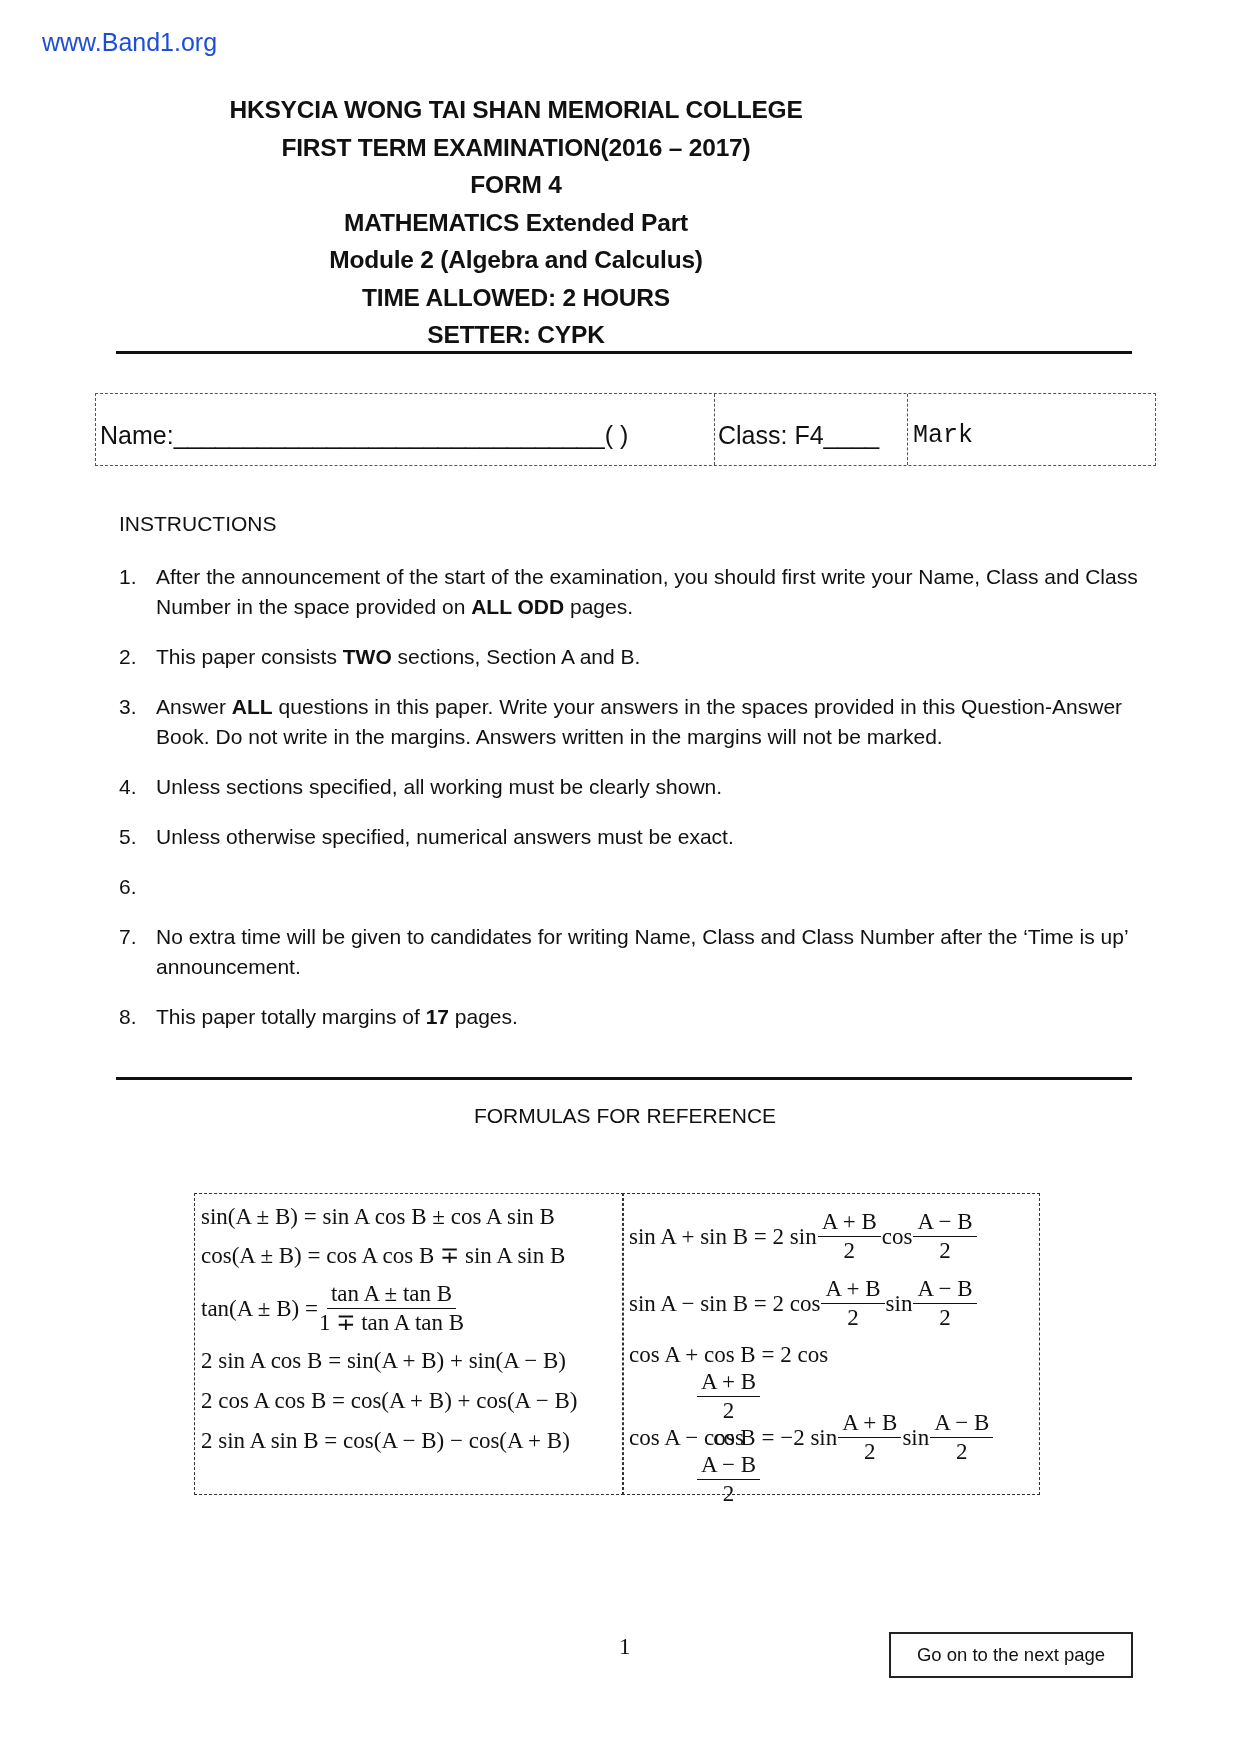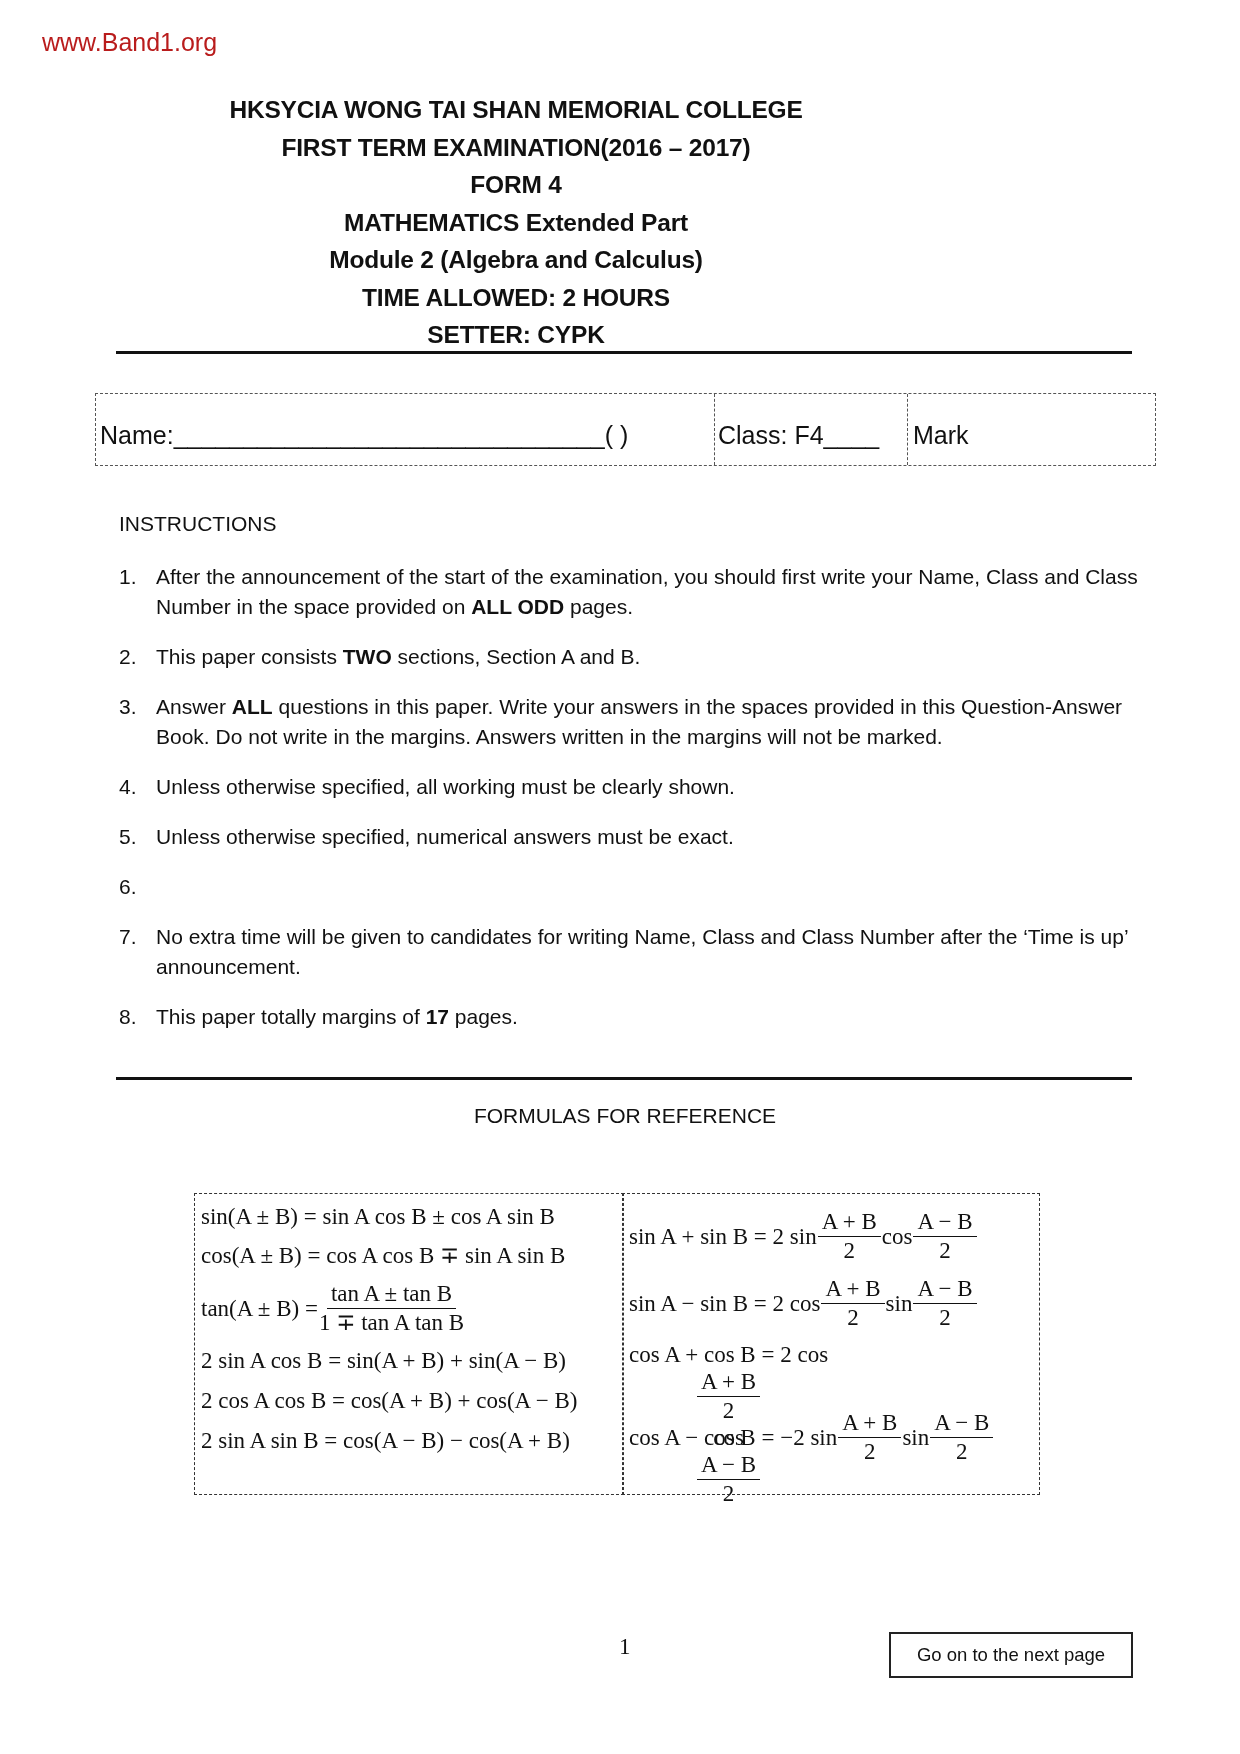--- a/index.html
+++ b/index.html
@@ -1,25 +1,25 @@
 <!DOCTYPE html>
 <html><head>
 <meta charset="utf-8">
 <style>
   html, body { margin: 0; padding: 0; background: #ffffff; }
   body { width: 1240px; height: 1754px; position: relative; overflow: hidden; color: #111; font-family: "Liberation Sans", sans-serif; }
-  .watermark { position: absolute; left: 42px; top: 28px; font-size: 25px; color: #b91c1c; }
+  .watermark { position: absolute; left: 42px; top: 28px; font-size: 25px; color: #1d4ed8; }
   .header { position: absolute; left: 0; width: 1032px; top: 91px; text-align: center; }
   .header div { font-weight: bold; font-size: 24.5px; line-height: 37.5px; letter-spacing: -0.2px; }
   .rule { position: absolute; left: 116px; width: 1016px; height: 0; border-top: 3px solid #111; }
   .infobox { position: absolute; left: 95px; top: 393px; width: 1059px; height: 71px; border: 1px dashed #555; display: flex; font-size: 25px; }
   .infobox .cell { display: flex; align-items: center; padding-top: 12px; box-sizing: border-box; }
   .cell-name { width: 618px; padding-left: 4px; }
   .cell-class { width: 193px; border-left: 1px dashed #555; padding-left: 3px; }
-  .cell-mark { flex: 1; border-left: 1px dashed #555; padding-left: 5px; }
+  .cell-mark { flex: 1; border-left: 1px dashed #555; padding-left: 5px; font-family: Liberation Mono, monospace; }
   .instructions-title { position: absolute; left: 119px; top: 512px; font-size: 21px; }
   .instr-list { position: absolute; left: 119px; top: 562px; width: 1030px; font-size: 21px; line-height: 30px; }
   .instr-item { display: flex; margin-bottom: 20px; }
   .instr-num { width: 37px; flex-shrink: 0; }
   .formulas-title { position: absolute; left: 0; width: 1250px; text-align: center; top: 1104px; font-size: 21px; }
   .fbox { position: absolute; top: 1193px; height: 302px; border: 1.5px dashed #333; font-family: "Liberation Serif", serif; font-size: 23px; box-sizing: border-box; }
   .fbox-left { left: 194px; width: 430px; }
   .fbox-right { left: 622px; width: 418px; }
   .f-row { position: absolute; left: 6px; white-space: nowrap; display: flex; align-items: center; }
   .frac { display: inline-flex; flex-direction: column; align-items: center; vertical-align: middle; margin: 0 1px; }
@@ -61,21 +61,21 @@
     <div class="instr-item">
       <span class="instr-num">2.</span>
       <span><span>This paper consists </span><b>TWO</b><span> sections, Section A and B.</span></span>
     </div>
     <div class="instr-item">
       <span class="instr-num">3.</span>
       <span><span>Answer </span><b>ALL</b><span> questions in this paper. Write your answers in the spaces provided in this Question-Answer Book. Do not write in the margins. Answers written in the margins will not be marked.</span></span>
     </div>
     <div class="instr-item">
       <span class="instr-num">4.</span>
-      <span><span>Unless otherwise specified, all working must be clearly shown.</span></span>
+      <span><span>Unless sections specified, all working must be clearly shown.</span></span>
     </div>
     <div class="instr-item">
       <span class="instr-num">5.</span>
       <span><span>Unless otherwise specified, numerical answers must be exact.</span></span>
     </div>
     <div class="instr-item">
       <span class="instr-num">6.</span>
     </div>
     <div class="instr-item">
       <span class="instr-num">7.</span>

